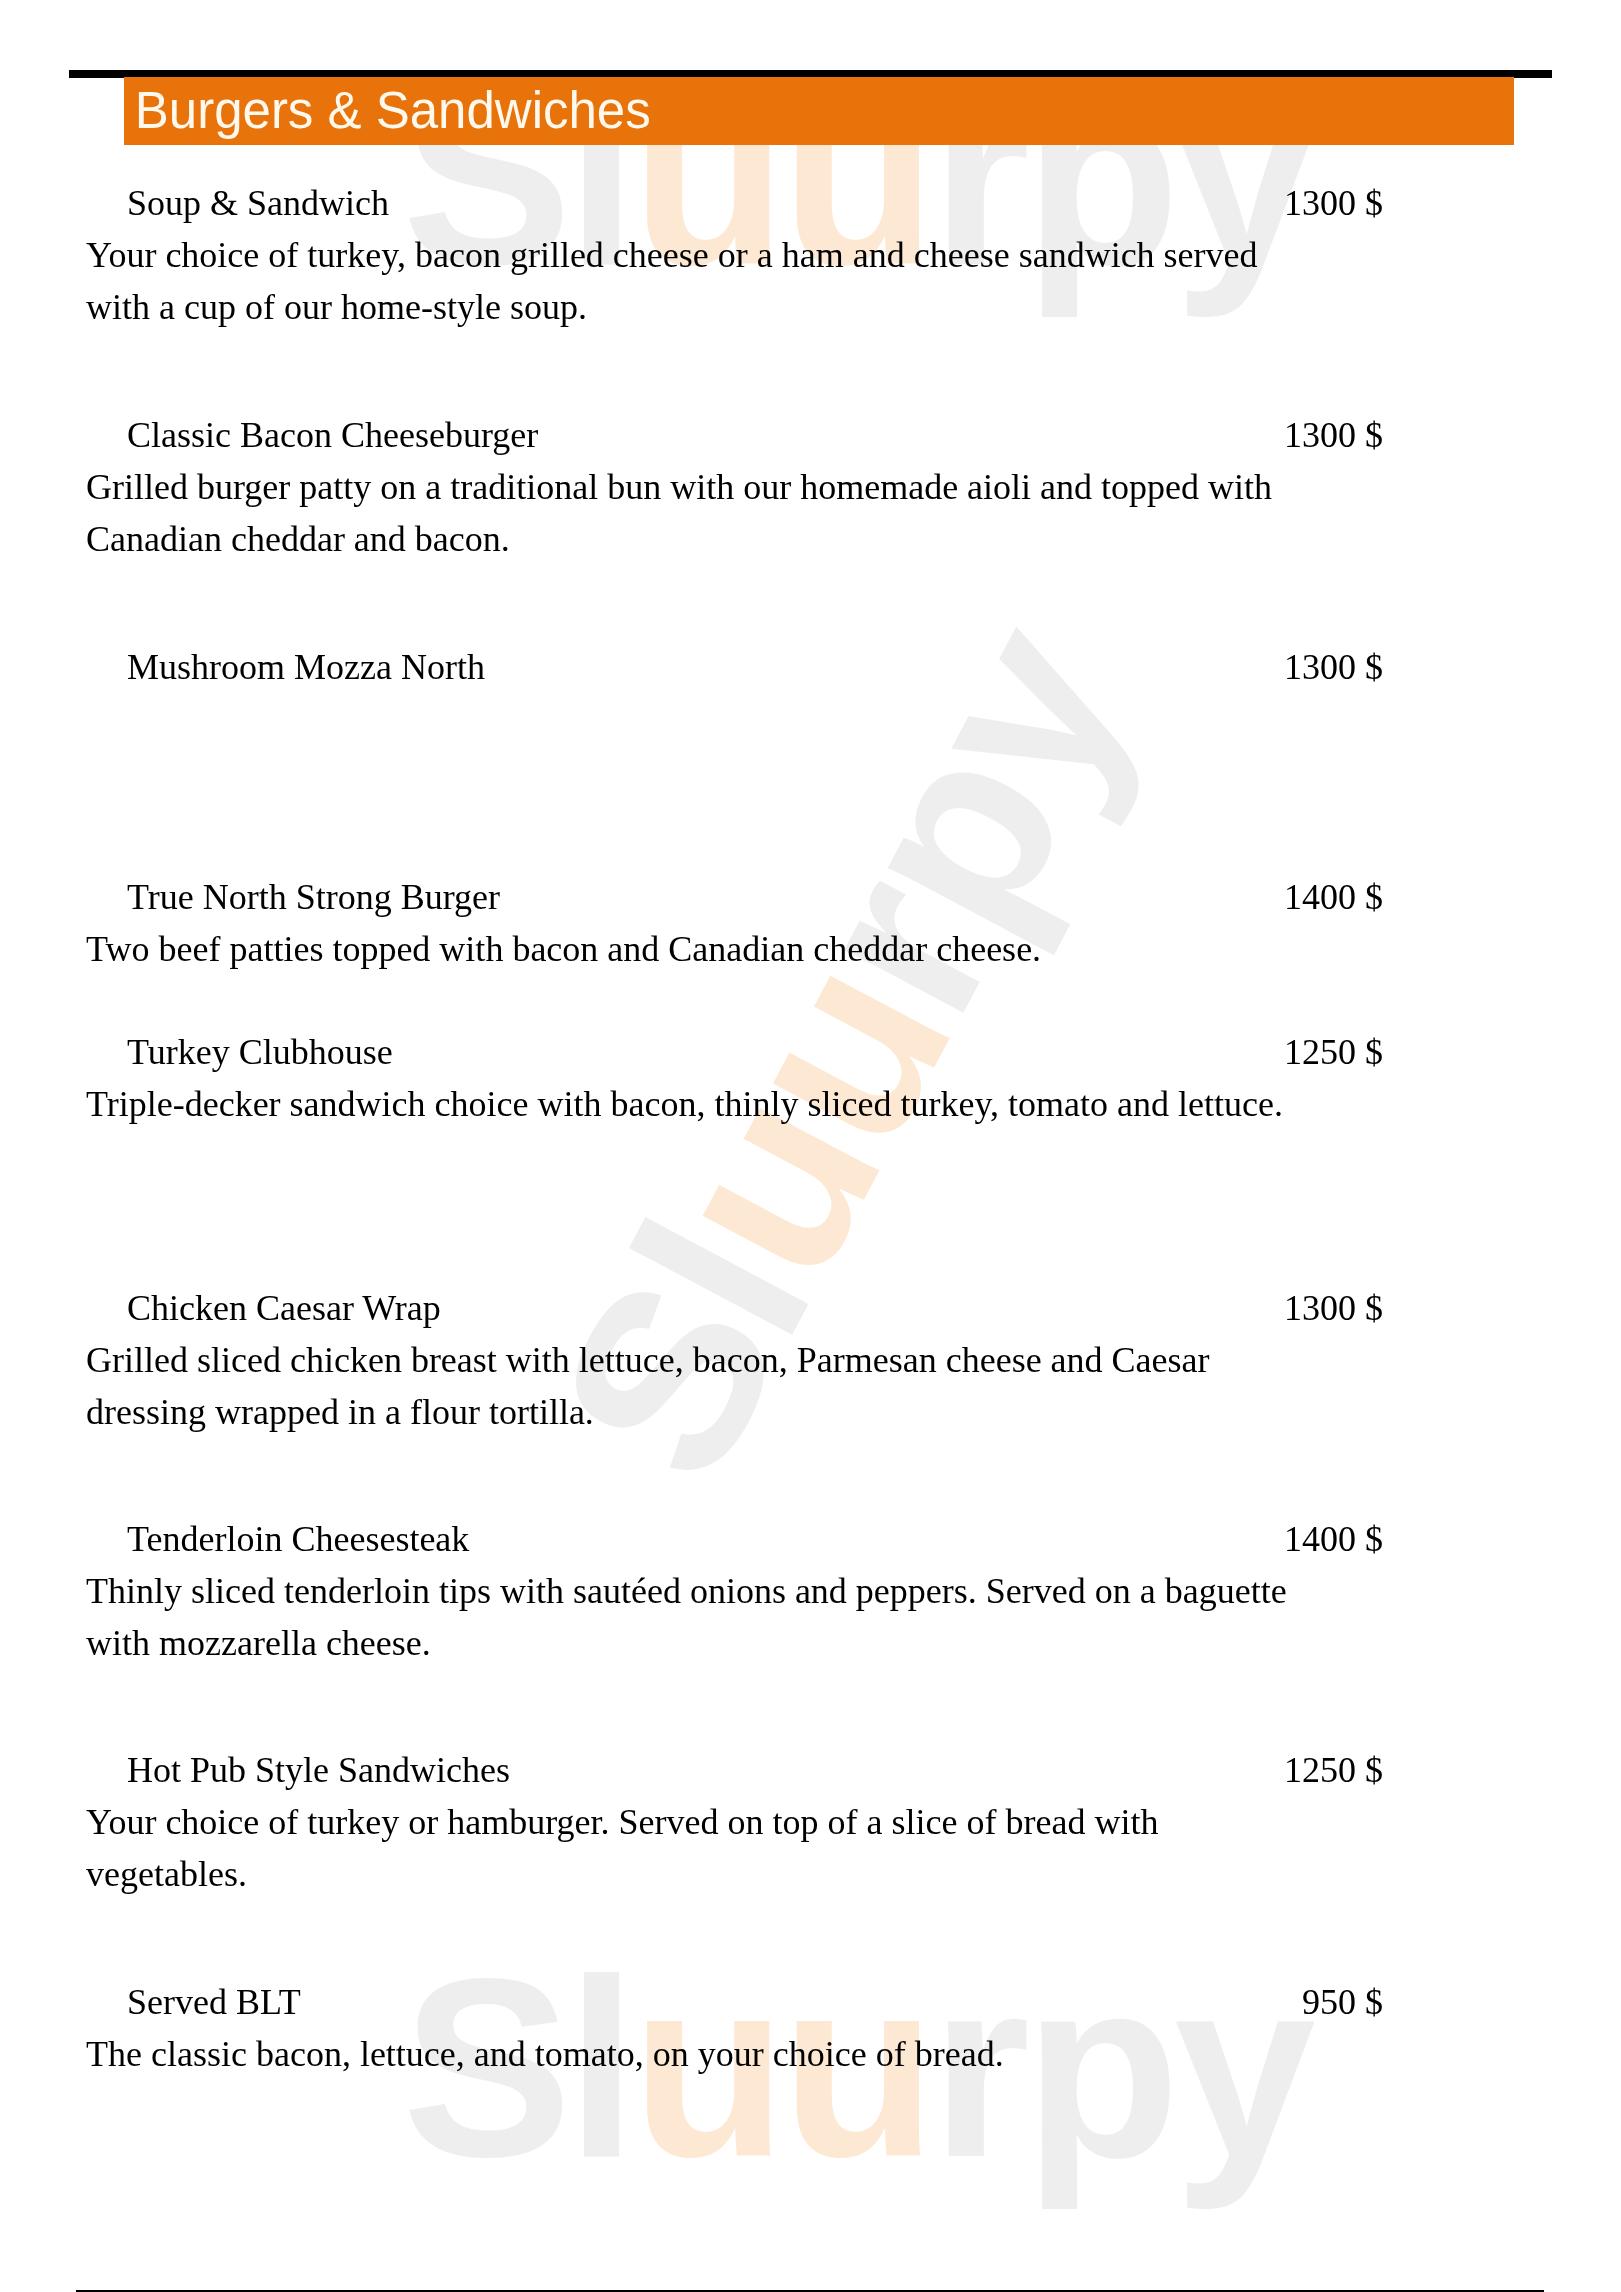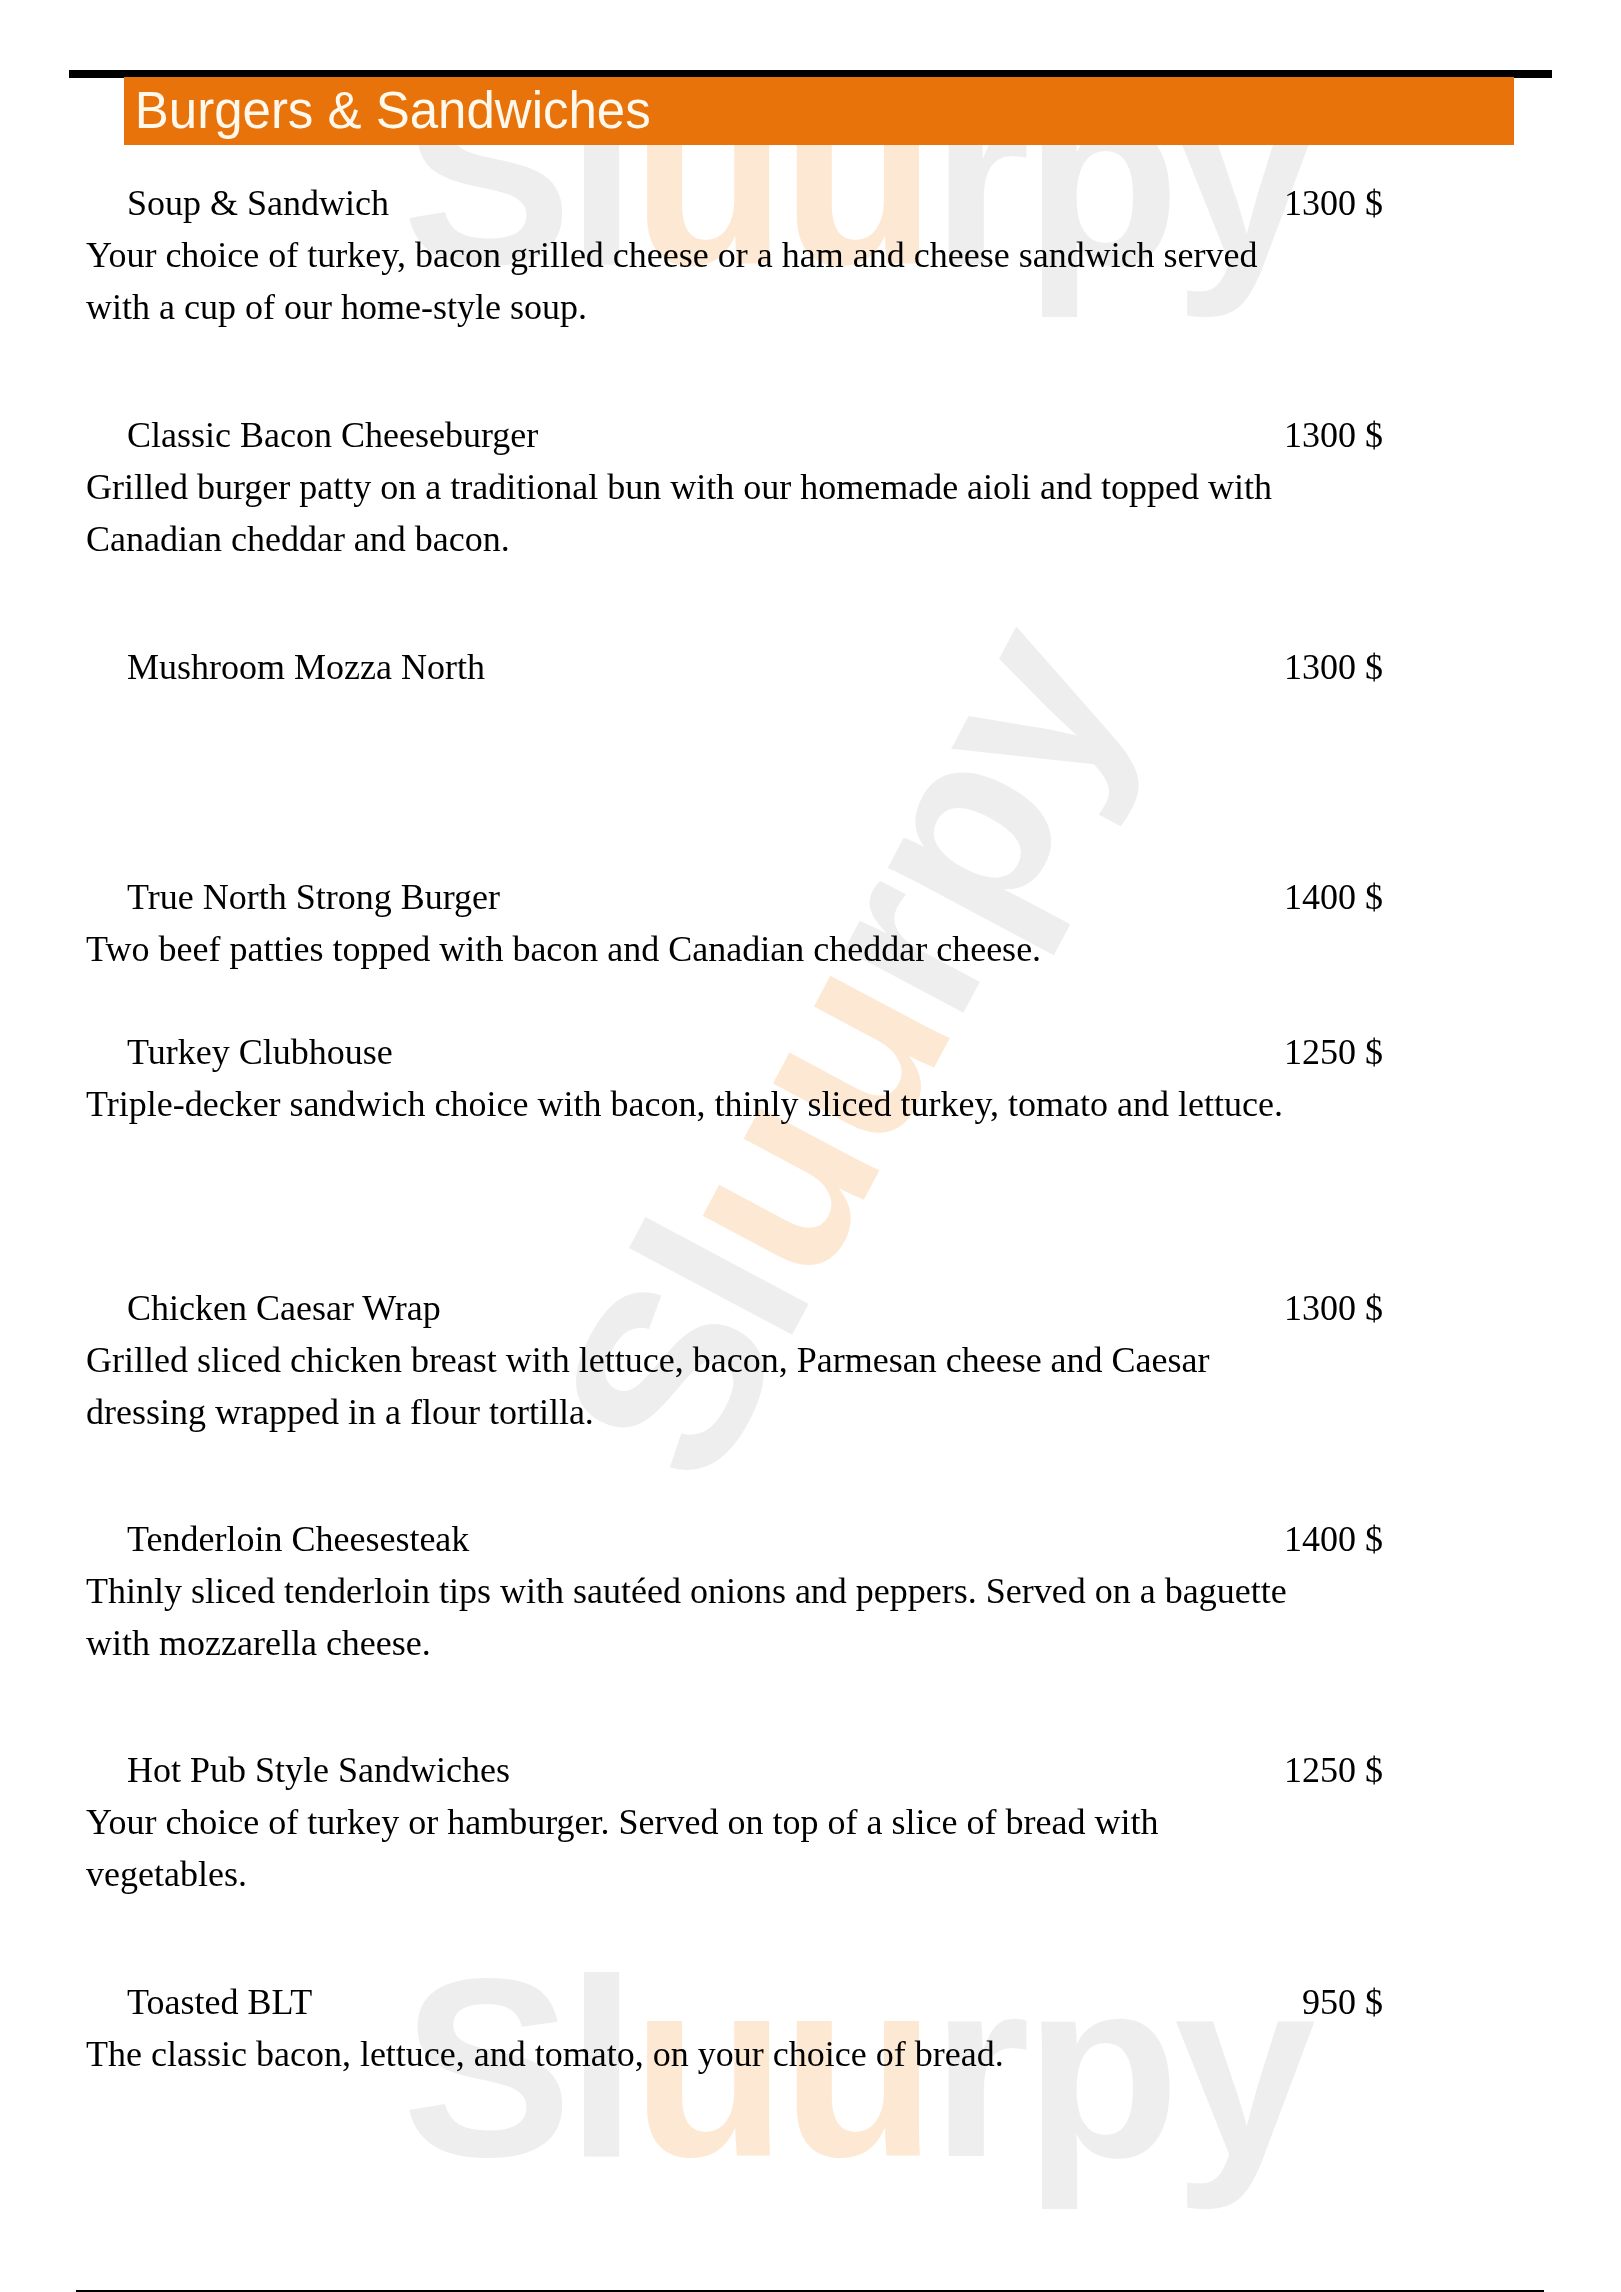--- a/index.html
+++ b/index.html
@@ -95,20 +95,20 @@
 <div class="item" style="top:1744px">
   <div class="item-row">
       <span class="item-name">Hot Pub Style Sandwiches</span>
       <span class="item-price">1250 $</span>
     </div>
   <div class="item-desc">Your choice of turkey or hamburger. Served on top of a slice of bread with vegetables.</div>
 </div>
 
 <div class="item" style="top:1976px">
   <div class="item-row">
-      <span class="item-name">Toasted BLT</span>
+      <span class="item-name">Served BLT</span>
       <span class="item-price">950 $</span>
     </div>
   <div class="item-desc">The classic bacon, lettuce, and tomato, on your choice of bread.</div>
 </div>
 
 <div class="bottom-rule"></div>
 
 
 </body></html>

